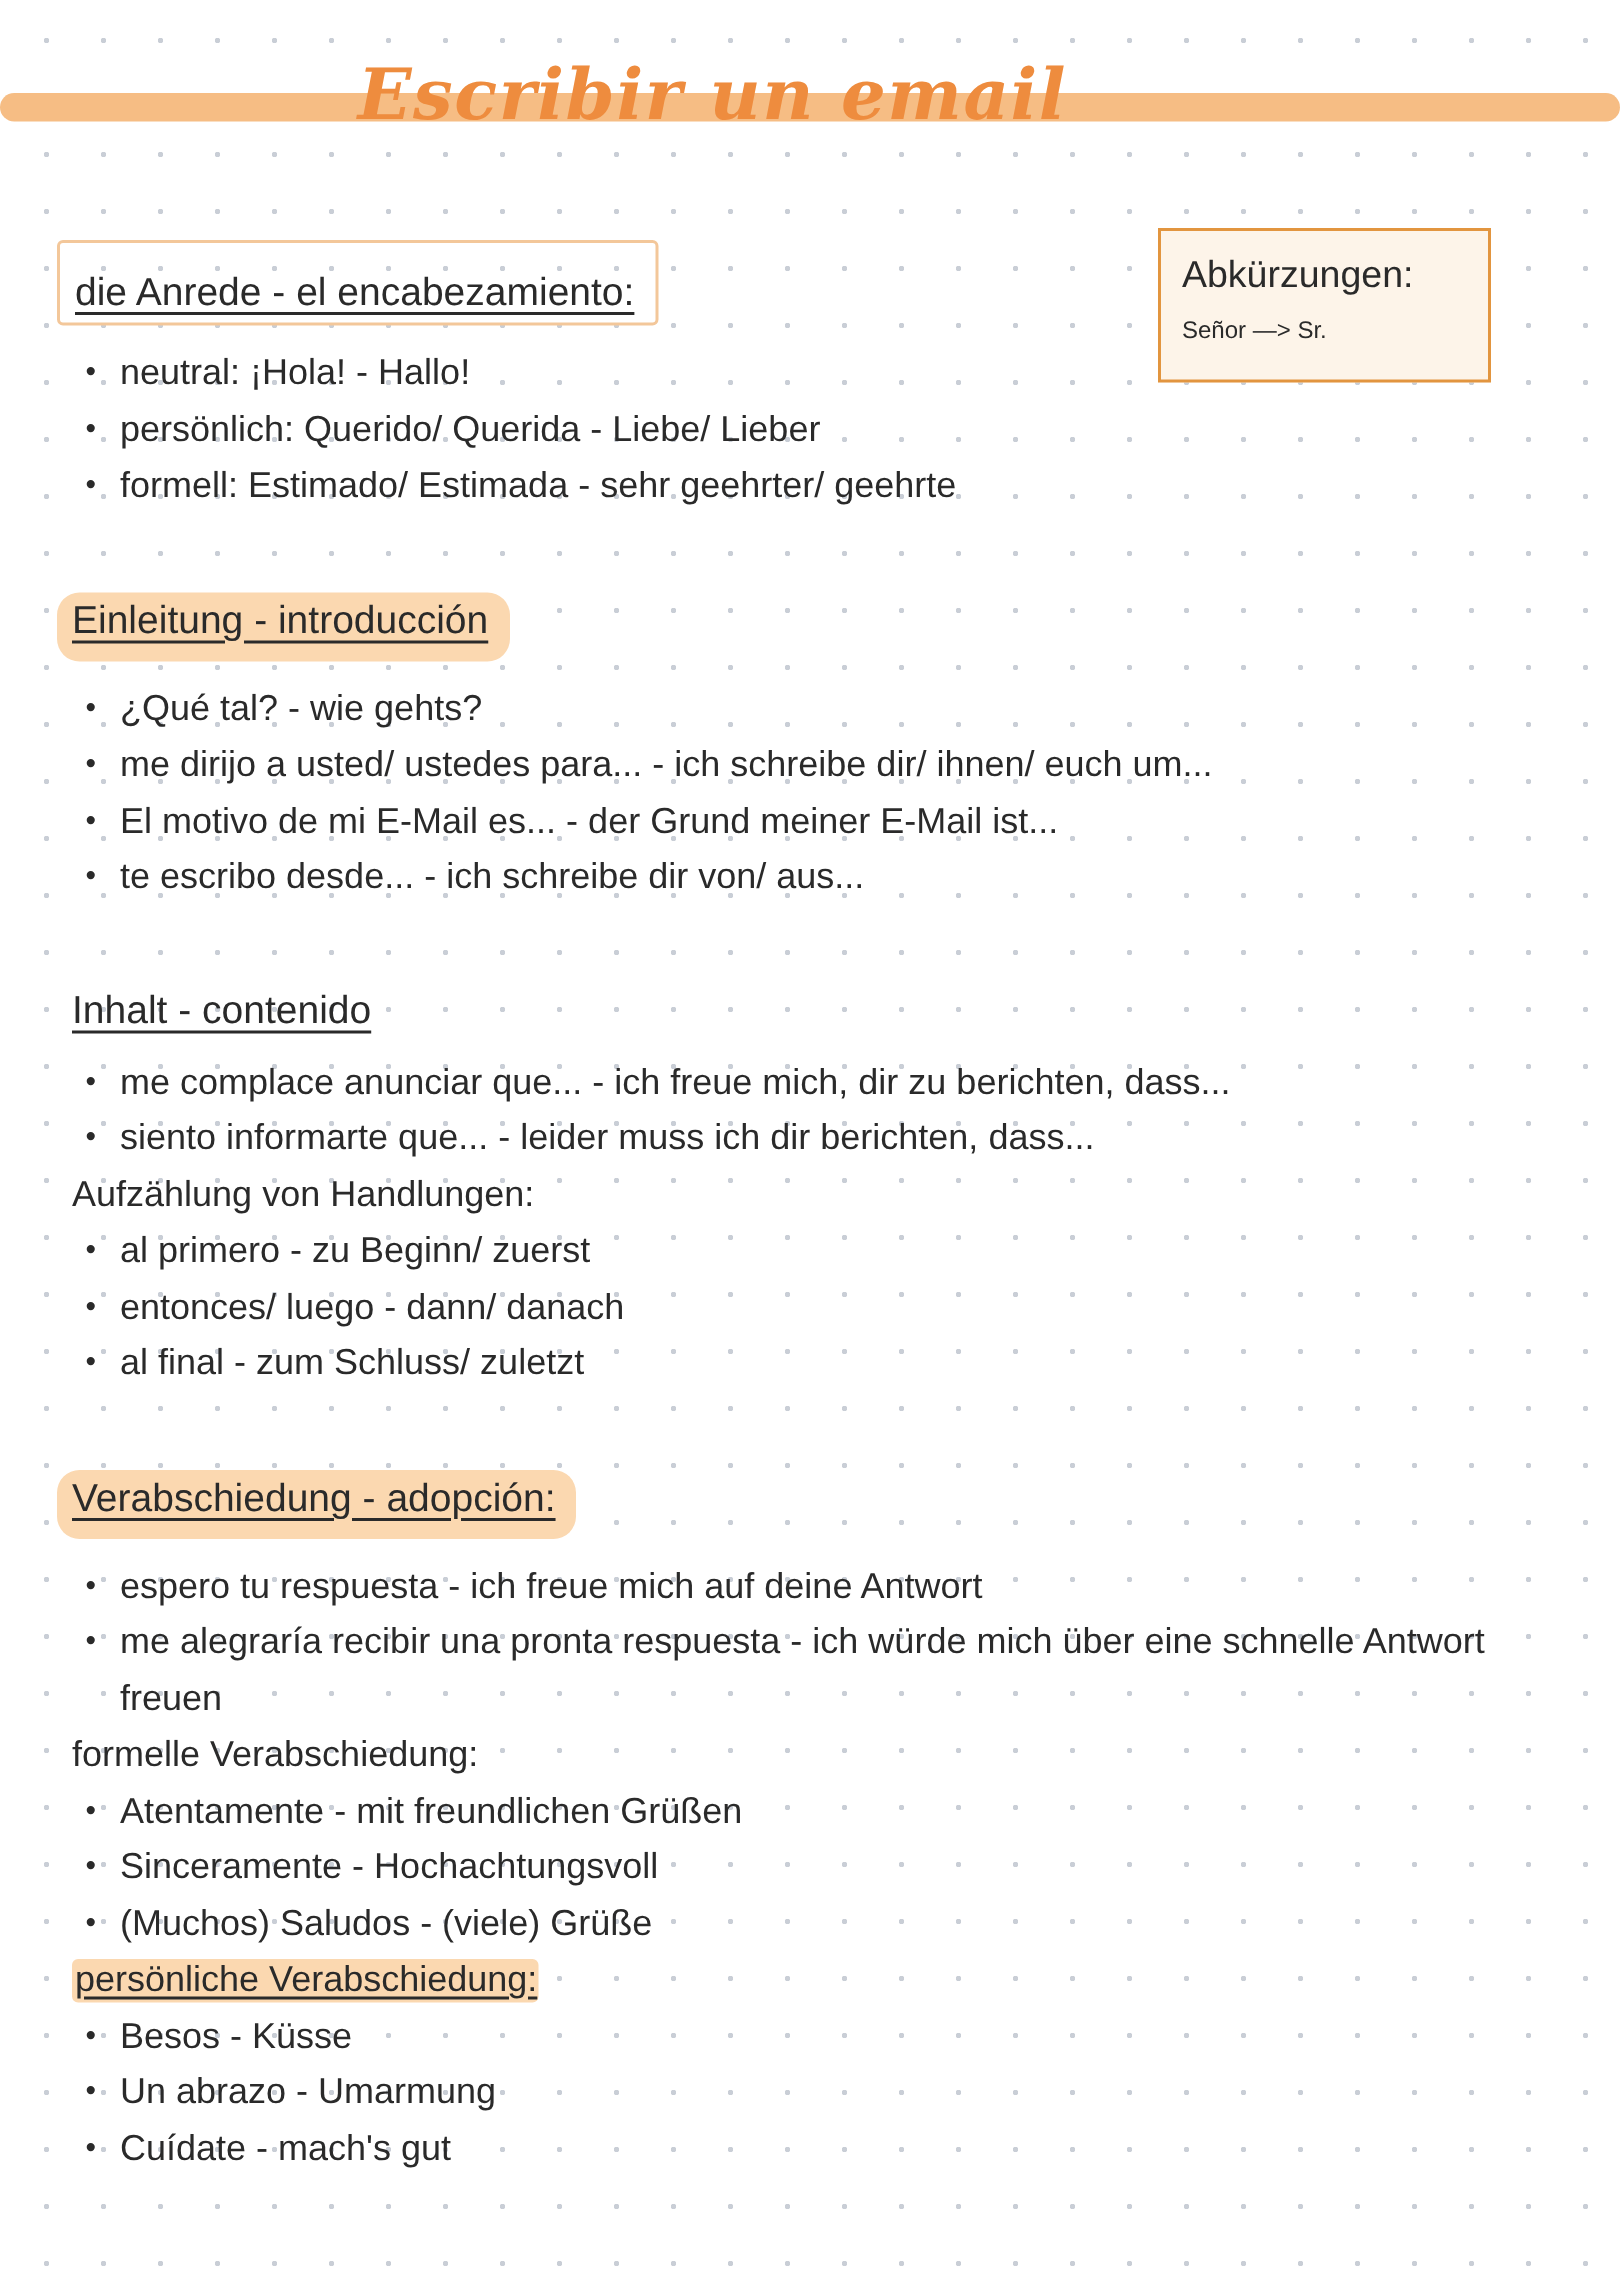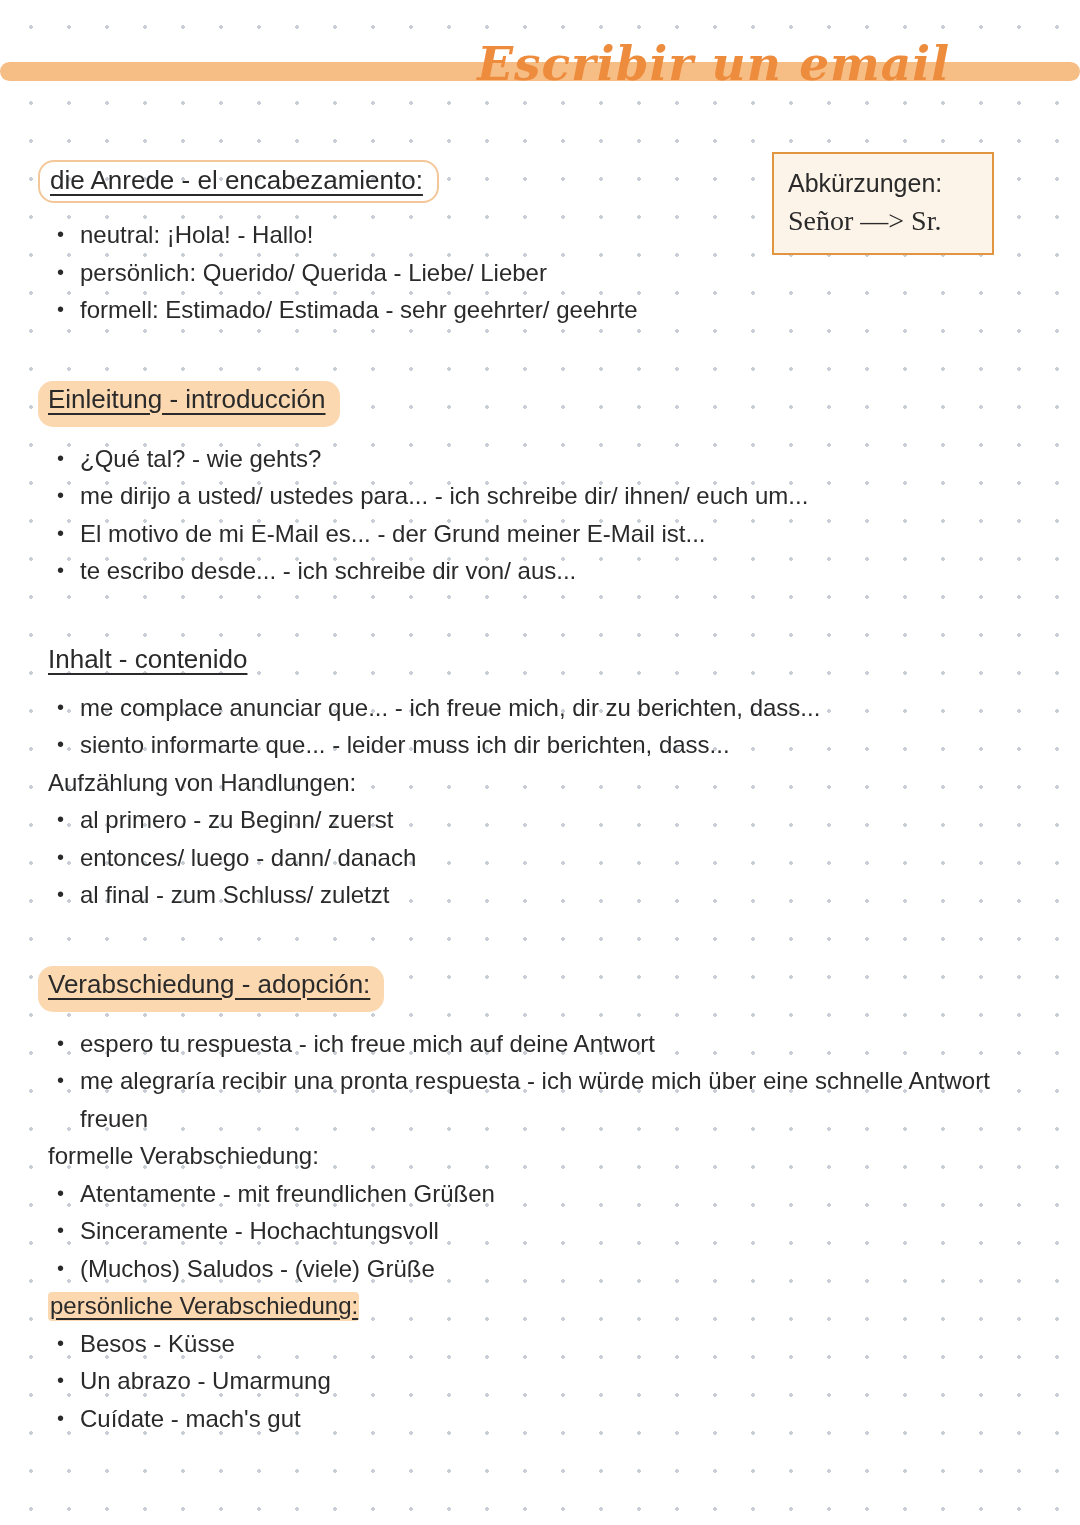--- a/index.html
+++ b/index.html
@@ -30,21 +30,21 @@
   }
   .banner-bar{
     position:absolute;
     left:0;right:0;top:26px;height:19px;
     background:var(--banner);
     border-radius:10px;
   }
   .page-title{
     position:absolute;
     left:0;right:130px;top:0;
-    text-align:right;
+    text-align:center;
     font-family:"DejaVu Serif", serif;
     font-style:italic;
     font-weight:700;
     font-size:47px;
     letter-spacing:1px;
     color:var(--title-text);
   }
   .abbrev-box{
     position:absolute;
     top:152px;left:772px;width:222px;
@@ -53,45 +53,44 @@
     padding:10px 14px 14px 14px;
     z-index:3;
   }
   .abbrev-title{
     font-size:25px;
     line-height:38px;
     text-underline-offset:4px;
     text-decoration-thickness:1.5px;
   }
   .abbrev-row{
-    font-size:28px;
+    font-size:16px;
     line-height:37px;
     white-space:nowrap;
-    font-family:Liberation Serif, serif;
   }
   .content{
     position:absolute;
     top:150px;left:48px;right:20px;
   }
   .section{margin-bottom:52px;}
   .section:first-child{margin-top:10px;}
   .heading{
     display:inline-block;
     font-size:26px;
     font-weight:400;
     line-height:34px;
     margin-bottom:13px;
     text-decoration:underline;
     text-underline-offset:5px;
     text-decoration-thickness:1.5px;
   }
   .heading.outlined{
     border:2px solid var(--outline);
-    border-radius:16px;
-    padding:1px 14px 4px 10px;
+    border-radius:4px;
+    padding:15px 14px 4px 10px;
     margin-left:-10px;
   }
   .heading.pill{
     background:var(--highlight);
     border-radius:15px;
     padding:1px 14px 11px 10px;
     margin-left:-10px;
   }
   .row{
     font-size:24px;

